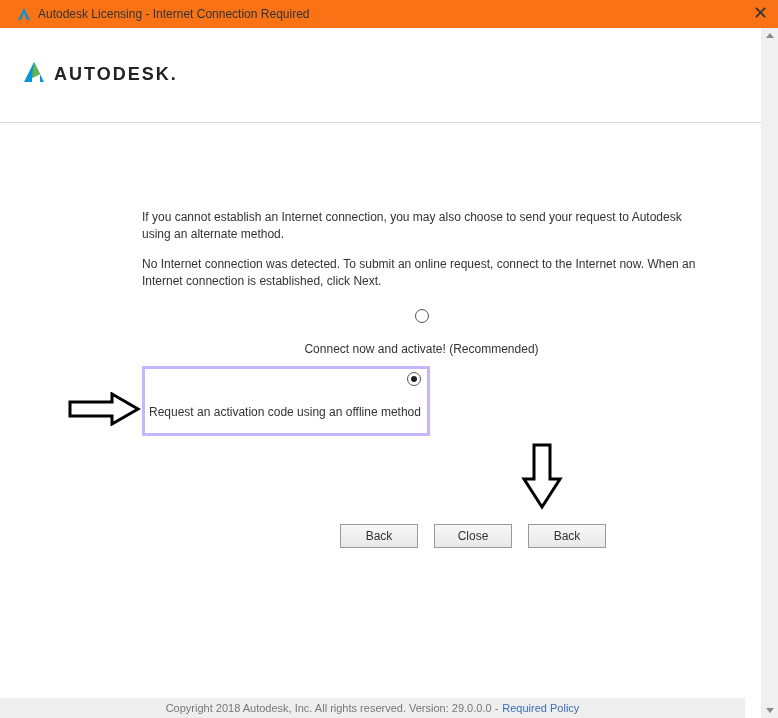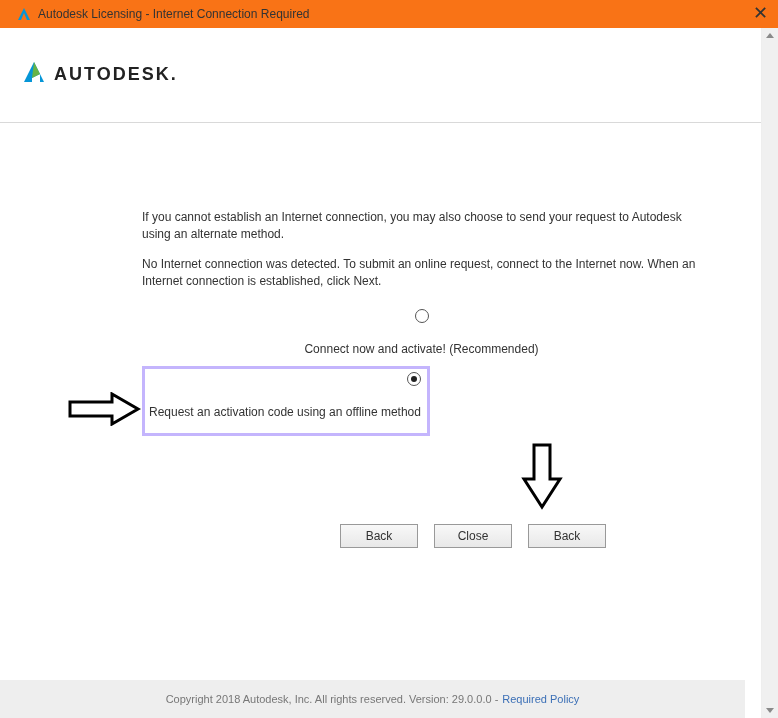--- a/index.html
+++ b/index.html
@@ -157,21 +157,21 @@
       cursor: pointer;
       display: flex;
       align-items: center;
       justify-content: center;
     }
     .footer {
       position: absolute;
       bottom: 0;
       left: 0;
       right: 16px;
-      height: 38px;
+      height: 20px;
       background: #eeeeee;
       display: flex;
       align-items: center;
       justify-content: center;
       font-size: 11px;
       color: #777;
       gap: 4px;
     }
     .footer a {
       color: #3b6fb6;

